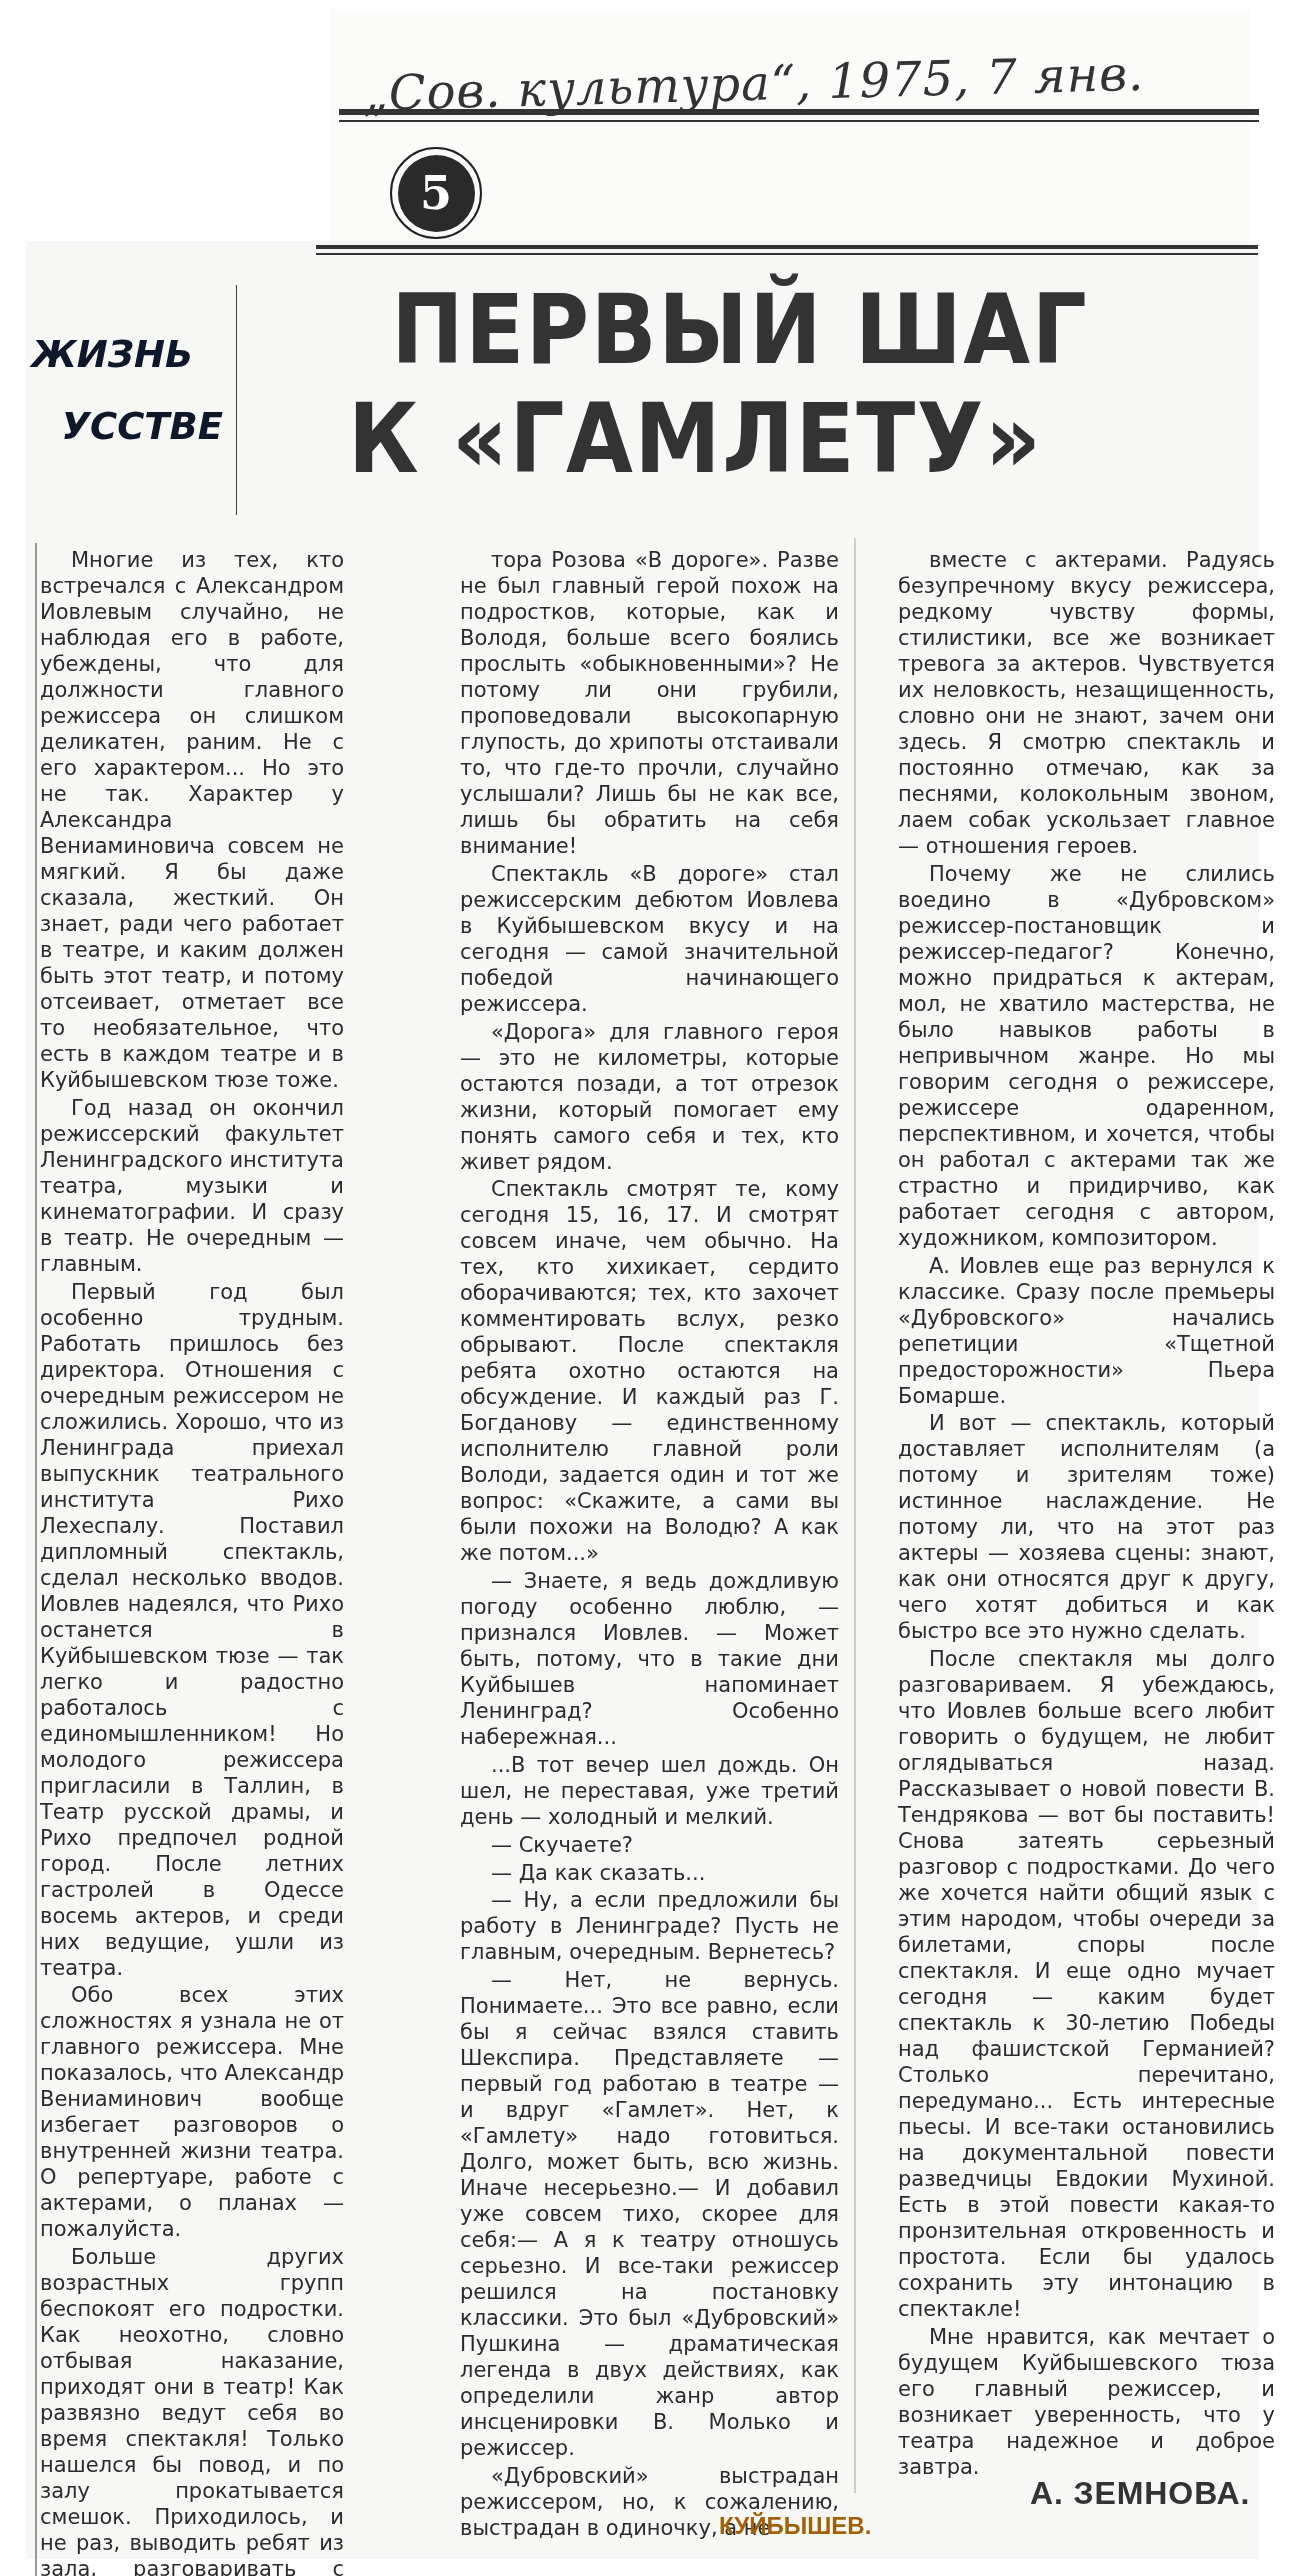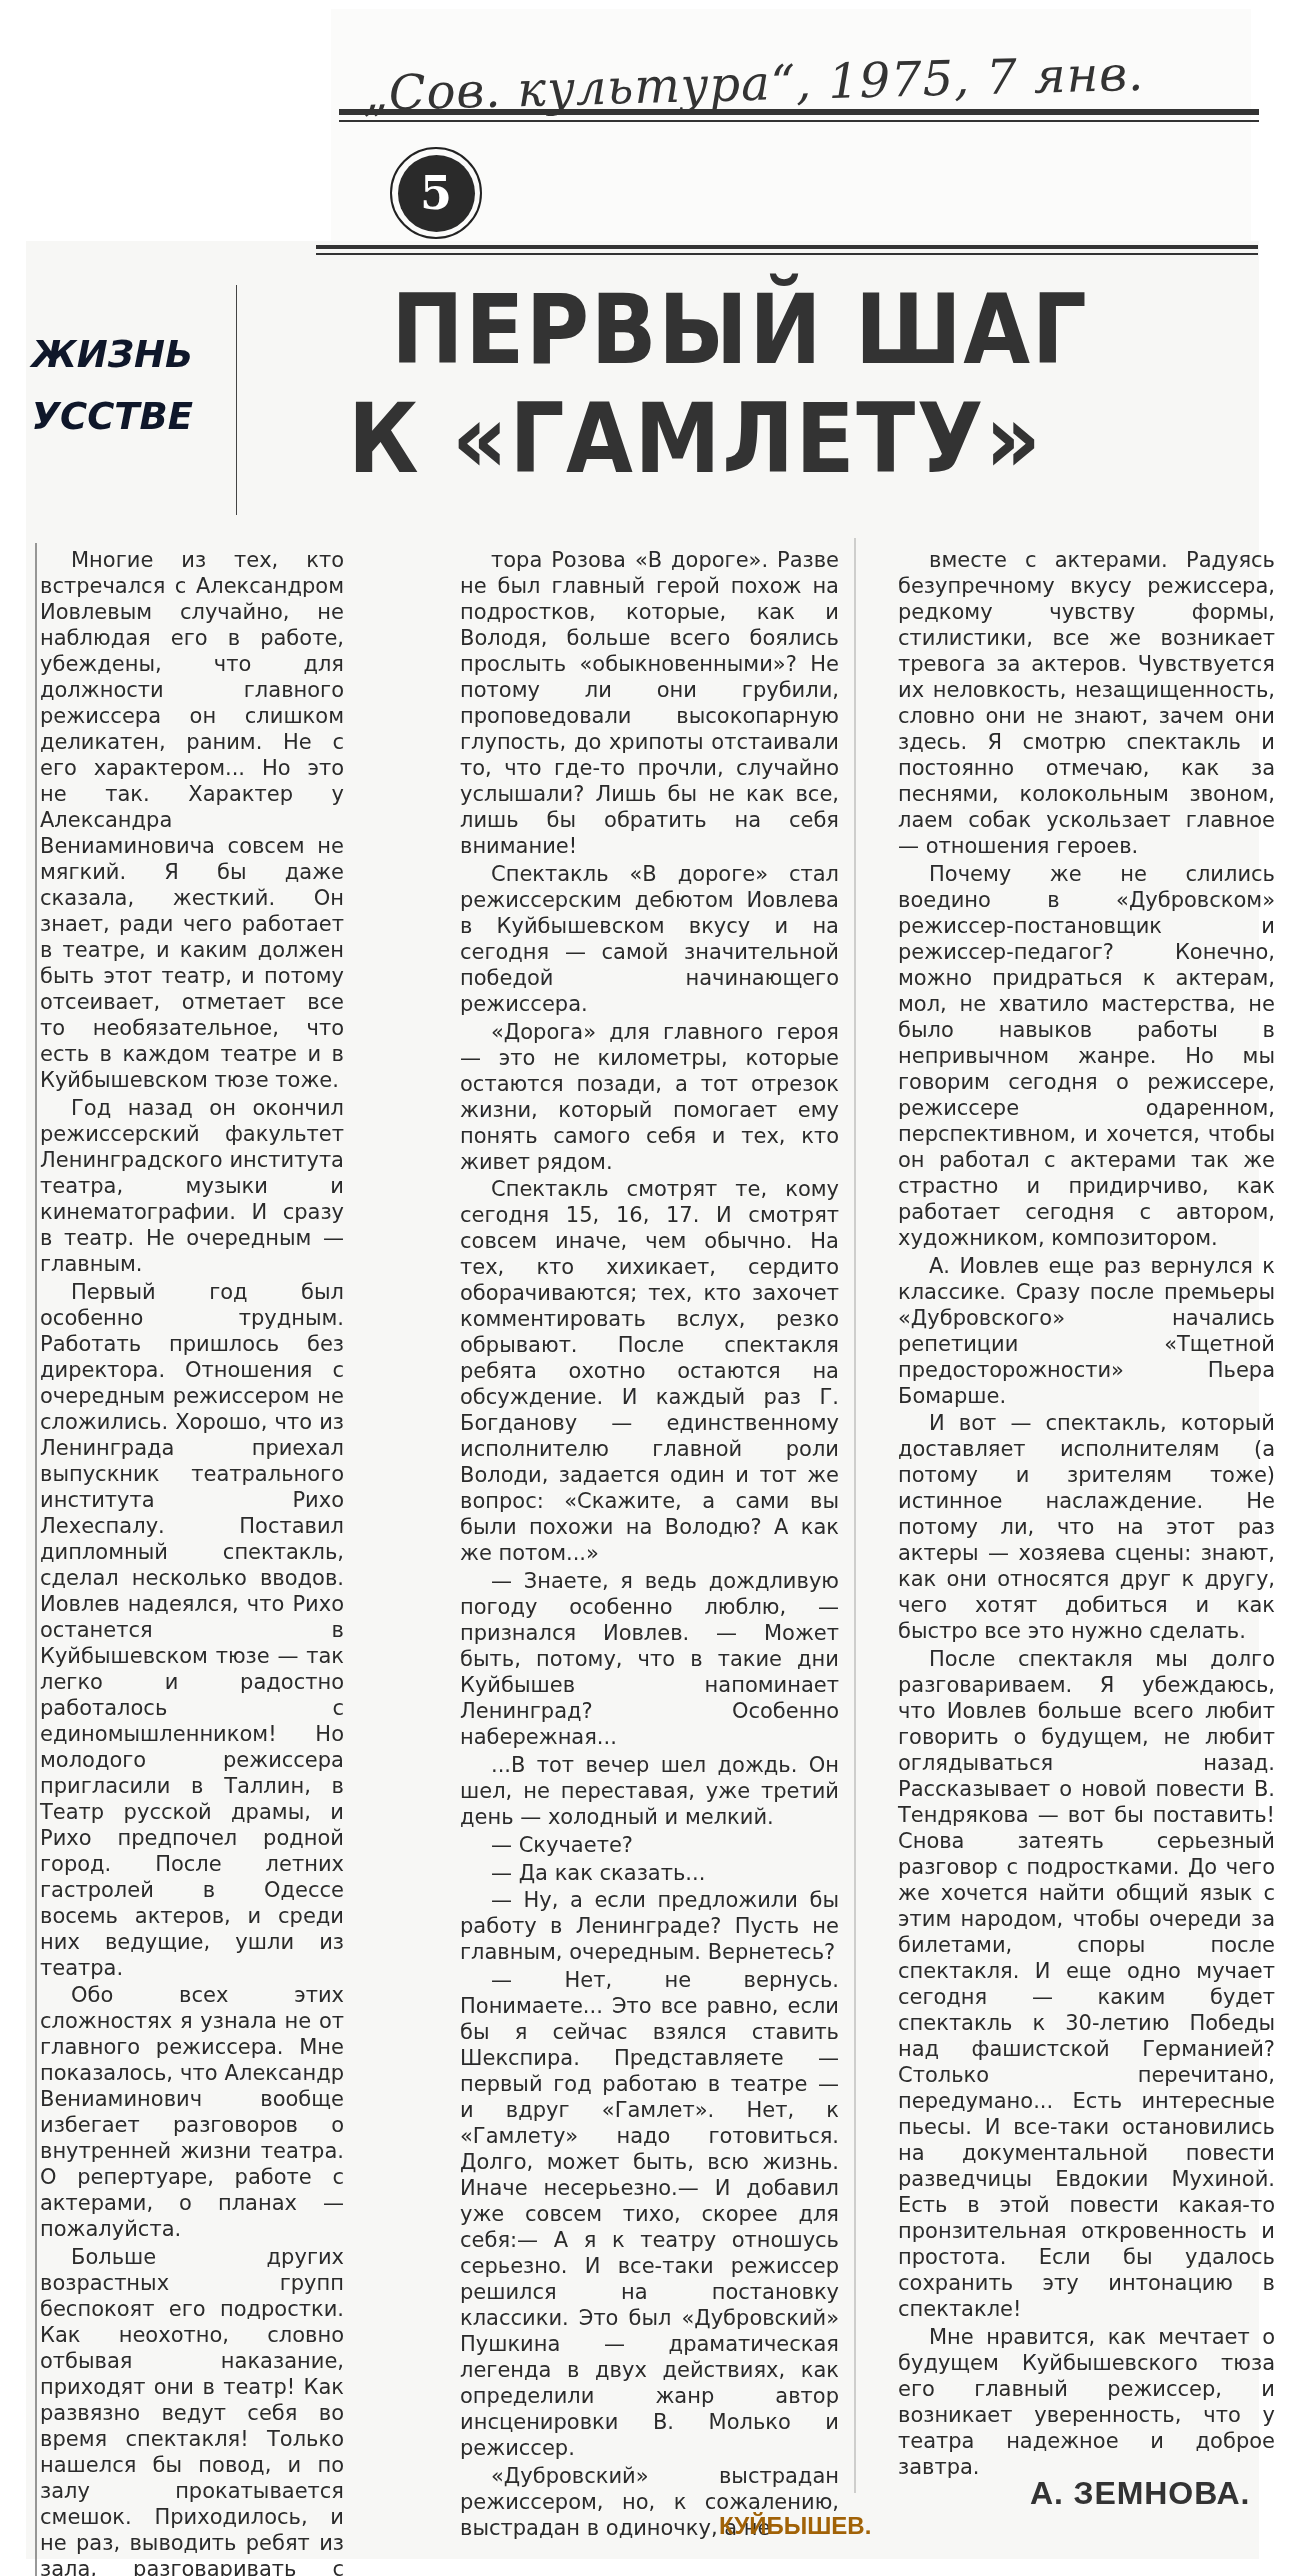--- a/index.html
+++ b/index.html
@@ -11,21 +11,21 @@
   .rule{position:absolute;background:#333;}
   .rule-a1{left:339px;top:109px;width:920px;height:6.4px;}
   .rule-a2{left:339px;top:120px;width:920px;height:1.8px;}
   .rule-b1{left:316px;top:245px;width:942px;height:3.7px;}
   .rule-b2{left:316px;top:253px;width:942px;height:1.8px;}
   .page-num{position:absolute;left:390px;top:147px;width:92px;height:92px;border-radius:50%;border:2.8px solid #222;box-sizing:border-box;display:flex;align-items:center;justify-content:center;}
   .page-num-inner{width:77px;height:77px;border-radius:50%;background:#2a2a2a;color:#fff;display:flex;align-items:center;justify-content:center;font-family:"DejaVu Serif",serif;font-weight:bold;font-size:46px;}
   .rubric{position:absolute;left:26px;top:285px;width:210px;height:230px;border-right:1.8px solid #444;}
   .rubric div{font-family:"DejaVu Sans",sans-serif;font-style:italic;font-weight:bold;font-size:37px;color:#0f172a;position:absolute;left:5.5px;}
   .rubric .r1{top:48px;}
-  .rubric .r2{top:110px;}
+  .rubric .r2{top:120px;margin-left:30px;}
   .headline{position:absolute;left:348px;top:276px;font-family:"DejaVu Sans",sans-serif;font-weight:bold;color:#333;font-size:96px;line-height:109px;letter-spacing:1.8px;transform:scaleX(0.9);transform-origin:left top;}
   .headline .l1{padding-left:48px;}
   .col{position:absolute;top:547px;font-family:"DejaVu Sans",sans-serif;font-size:21px;line-height:26px;color:#2b2b2b;text-align:justify;hyphens:manual;}
   .col p{margin:0;text-indent:31px;}
   .col p + p{margin-top:1.8px;}
   .col1{left:40px;width:304px;}
   .col2{left:460px;width:379px;}
   .col3{left:874px;width:377px;margin-left:24px;}
   .vline{position:absolute;width:1.8px;background:#555;}
   .v1{left:35px;top:543px;height:2033px;opacity:.6;}

